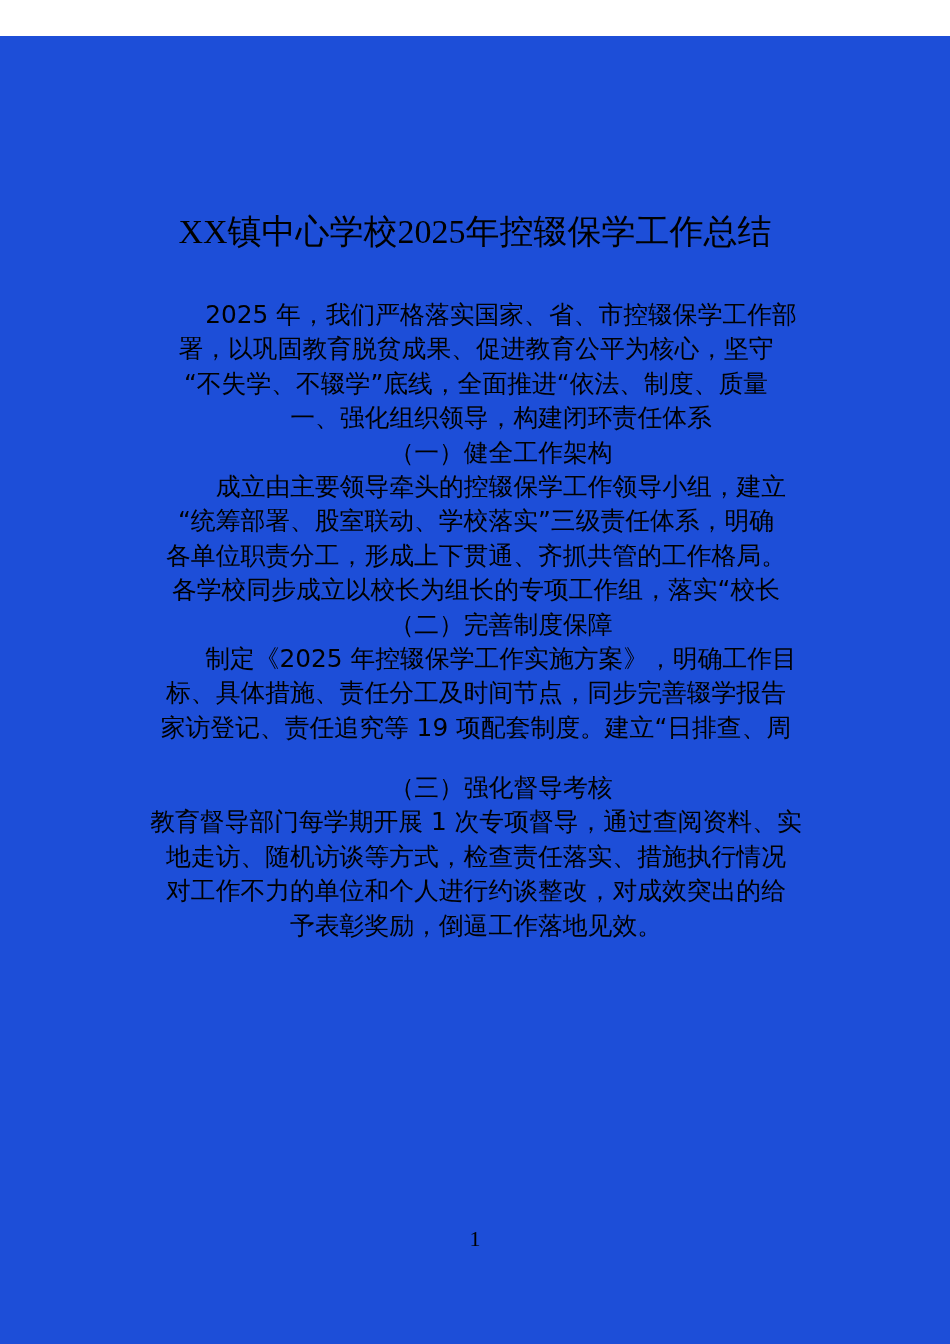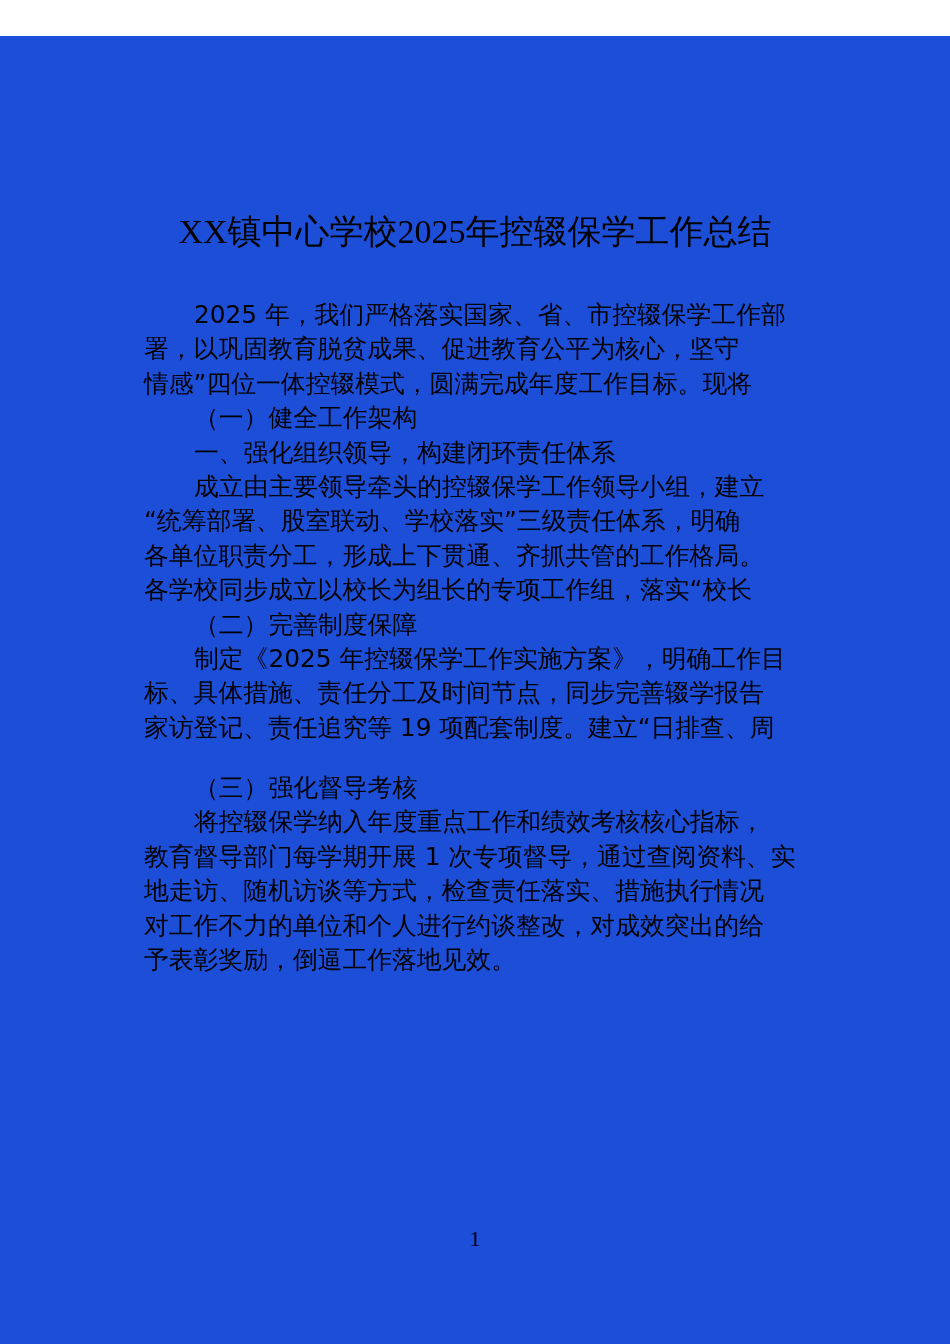--- a/index.html
+++ b/index.html
@@ -35,20 +35,21 @@
       font-family: "Liberation Serif", "DejaVu Sans", serif;
       white-space: nowrap;
     }
     .body {
       position: absolute;
       left: 144px;
       top: 262px;
       width: 664px;
       font-size: 24.8px;
       line-height: 34.4px;
+      text-align: center;
     }
     .line {
       display: block;
       height: 34.4px;
       white-space: nowrap;
       overflow: visible;
     }
     .indent { padding-left: 50px; }
     .gap { height: 26px; display: block; }
     .page-number {
@@ -66,45 +67,44 @@
 <body>
 
 <div class="page">
 
   <div class="title">XX镇中心学校2025年控辍保学工作总结</div>
 
   <div class="body">
     <div>
       <span class="line indent">2025 年，我们严格落实国家、省、市控辍保学工作部</span>
       <span class="line">署，以巩固教育脱贫成果、促进教育公平为核心，坚守</span>
-      <span class="line">情感”四位一体控辍模式，圆满完成年度工作目标。现将</span>
+      <span class="line">“不失学、不辍学”底线，全面推进“依法、制度、质量</span>
     </div>
 
+    <span class="line indent">一、强化组织领导，构建闭环责任体系</span>
+
     <span class="line indent">（一）健全工作架构</span>
-
-    <span class="line indent">一、强化组织领导，构建闭环责任体系</span>
     <div>
       <span class="line indent">成立由主要领导牵头的控辍保学工作领导小组，建立</span>
       <span class="line">“统筹部署、股室联动、学校落实”三级责任体系，明确</span>
       <span class="line">各单位职责分工，形成上下贯通、齐抓共管的工作格局。</span>
       <span class="line">各学校同步成立以校长为组长的专项工作组，落实“校长</span>
     </div>
 
     <span class="line indent">（二）完善制度保障</span>
     <div>
       <span class="line indent">制定《2025 年控辍保学工作实施方案》，明确工作目</span>
       <span class="line">标、具体措施、责任分工及时间节点，同步完善辍学报告</span>
       <span class="line">家访登记、责任追究等 19 项配套制度。建立“日排查、周</span>
     </div>
 
     <span class="gap"></span>
 
     <span class="line indent">（三）强化督导考核</span>
     <div>
-      <span class="line indent">将控辍保学纳入年度重点工作和绩效考核核心指标，</span>
       <span class="line">教育督导部门每学期开展 1 次专项督导，通过查阅资料、实</span>
       <span class="line">地走访、随机访谈等方式，检查责任落实、措施执行情况</span>
       <span class="line">对工作不力的单位和个人进行约谈整改，对成效突出的给</span>
       <span class="line">予表彰奖励，倒逼工作落地见效。</span>
     </div>
   </div>
 
   <div class="page-number">1</div>
 </div>
 

